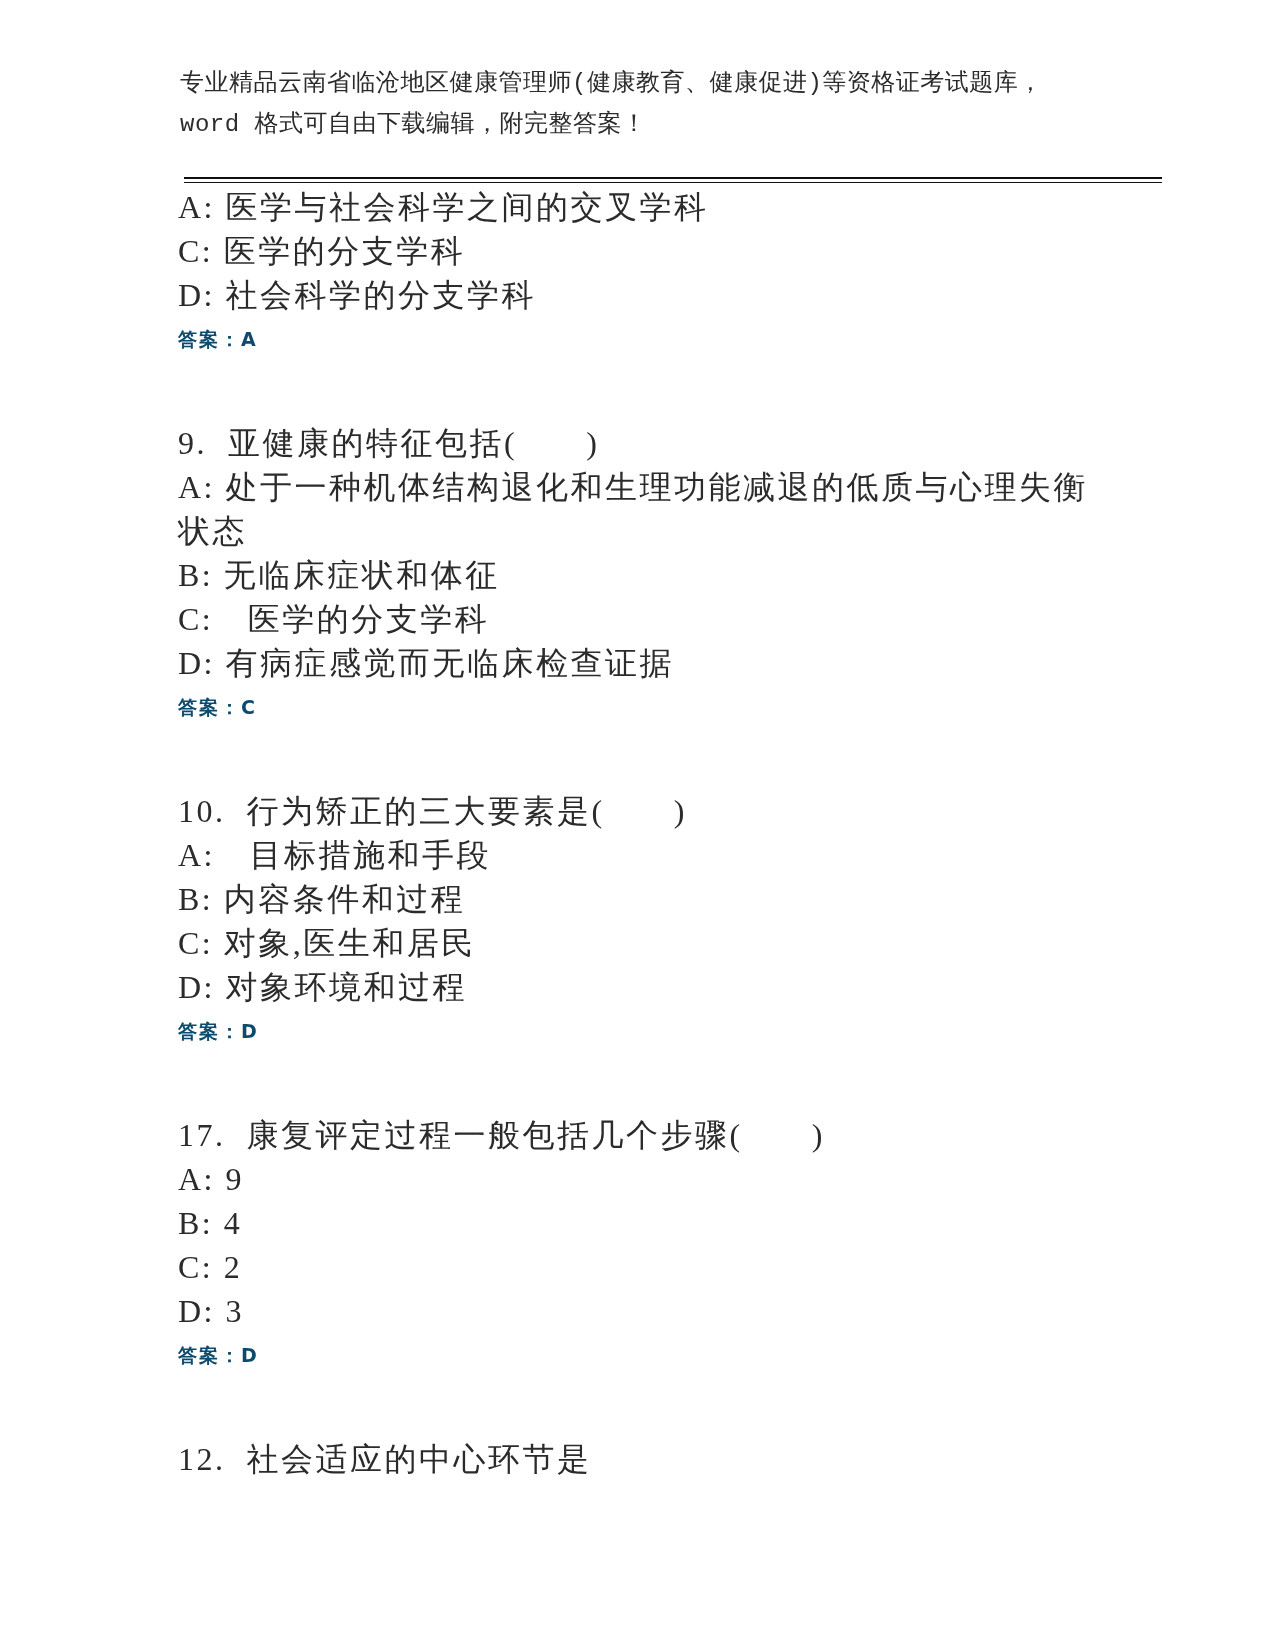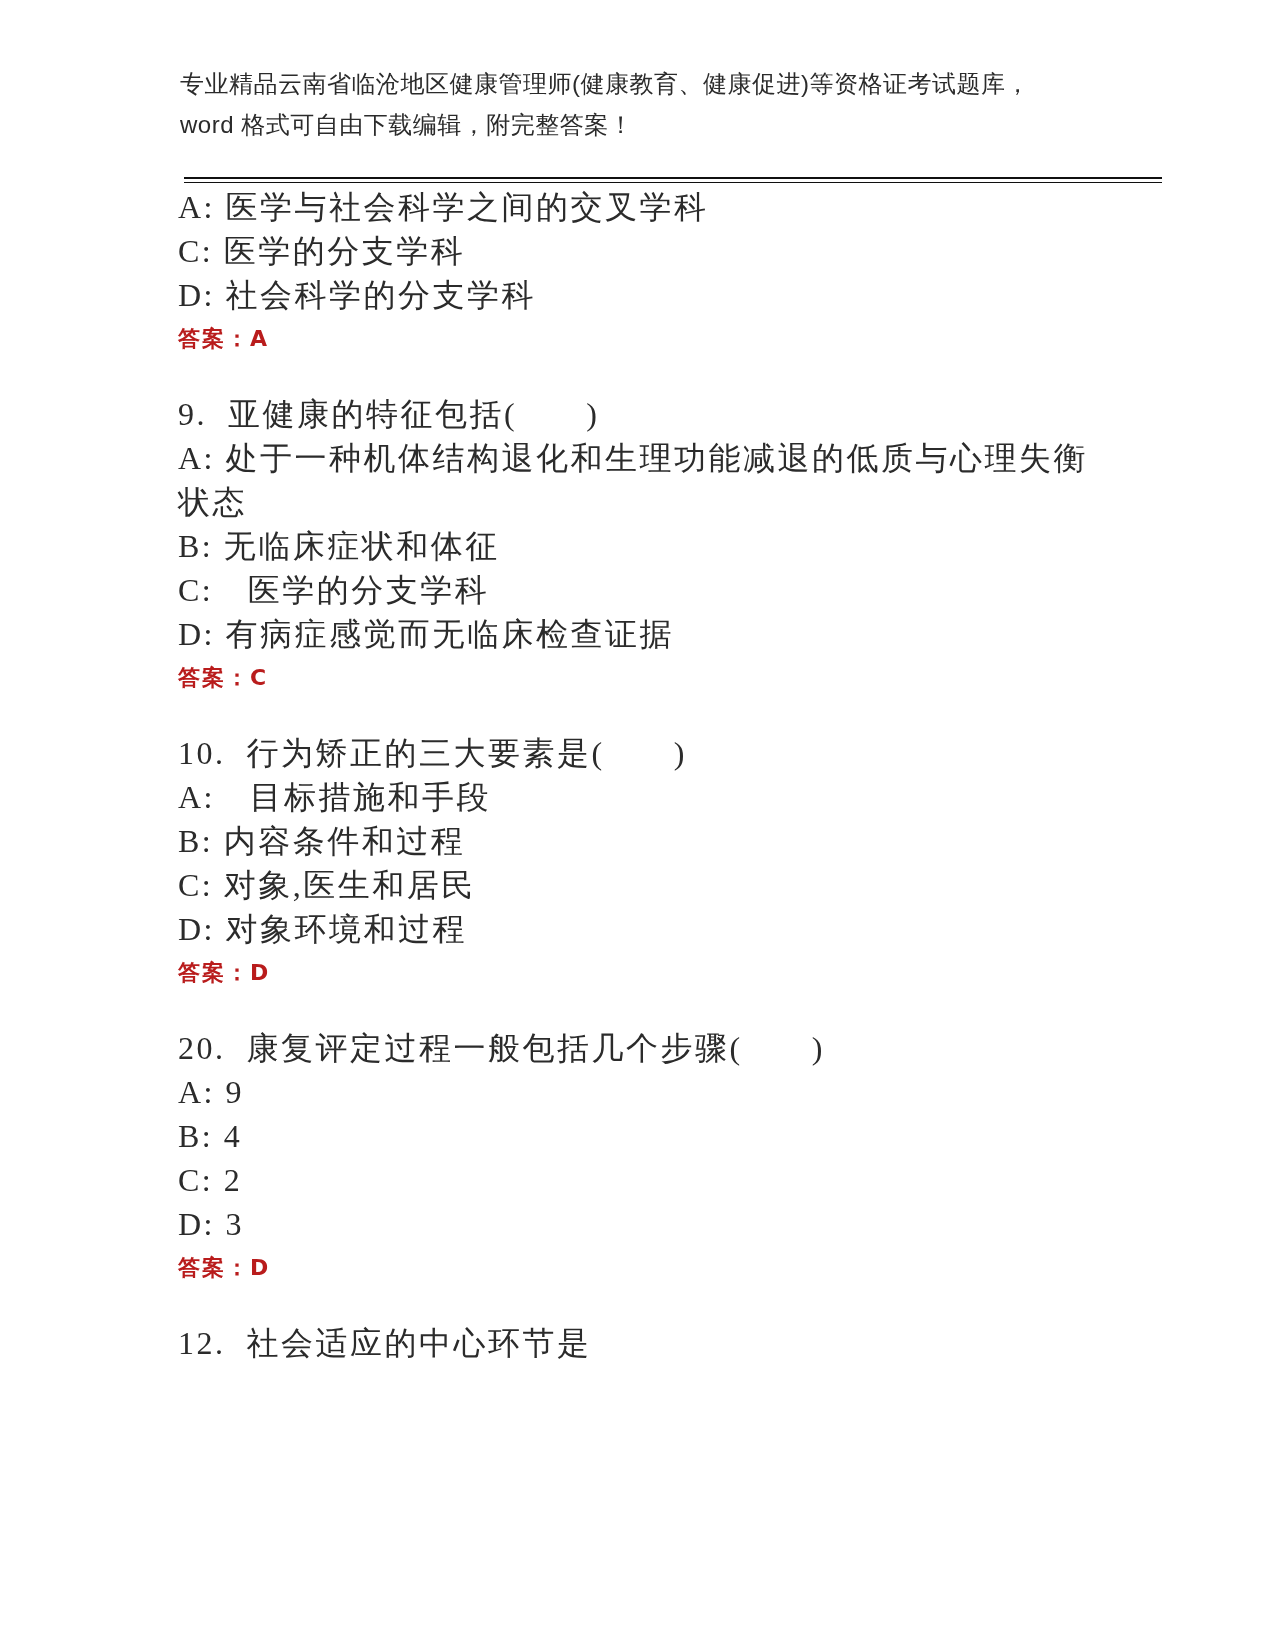--- a/index.html
+++ b/index.html
@@ -8,21 +8,21 @@
     width: 1275px;
     height: 1650px;
     background: #ffffff;
     overflow: hidden;
   }
   .doc-header {
     position: absolute;
     left: 180px;
     top: 63px;
     width: 880px;
-    font-family: Liberation Sans, sans-serif;
+    font-family: Liberation Mono, monospace;
     font-size: 24px;
     line-height: 41px;
     letter-spacing: 0.5px;
     color: #2b2b2b;
     white-space: pre-wrap;
   }
   .header-rule {
     position: absolute;
     left: 184px;
     top: 177px;
@@ -31,35 +31,35 @@
     border-top: 2.5px solid #101010;
     border-bottom: 1.5px solid #101010;
     box-sizing: content-box;
   }
   .content {
     position: absolute;
     left: 178px;
     top: 185px;
     width: 920px;
   }
-  .question-block + .question-block { margin-top: 31px; }
+  .question-block + .question-block { margin-top: 60px; }
   .line {
     font-family: "Liberation Serif", "DejaVu Serif", serif;
     font-size: 32px;
     line-height: 44px;
     letter-spacing: 2.5px;
     color: #2b2b2b;
     white-space: pre-wrap;
   }
   .line.answer {
     font-family: "DejaVu Sans", "Liberation Sans", sans-serif;
     font-weight: 700;
-    font-size: 22px;
+    font-size: 19px;
     letter-spacing: 2px;
-    color: #b91c1c;
+    color: #0c4a6e;
   }
 </style>
 </head>
 <body>
 
 <div class="page">
   <div class="doc-header">专业精品云南省临沧地区健康管理师(健康教育、健康促进)等资格证考试题库，word 格式可自由下载编辑，附完整答案！</div>
   <div class="header-rule"></div>
   <div class="content">
       <div class="question-block">
@@ -78,21 +78,21 @@
       </div>
       <div class="question-block">
         <div class="line title">10.  行为矫正的三大要素是(　　)</div>
         <div class="line option">A:　目标措施和手段</div>
         <div class="line option">B: 内容条件和过程</div>
         <div class="line option">C: 对象,医生和居民</div>
         <div class="line option">D: 对象环境和过程</div>
         <div class="line answer">答案：D</div>
       </div>
       <div class="question-block">
-        <div class="line title">20.  康复评定过程一般包括几个步骤(　　)</div>
+        <div class="line title">17.  康复评定过程一般包括几个步骤(　　)</div>
         <div class="line option">A: 9</div>
         <div class="line option">B: 4</div>
         <div class="line option">C: 2</div>
         <div class="line option">D: 3</div>
         <div class="line answer">答案：D</div>
       </div>
       <div class="question-block">
         <div class="line title">12.  社会适应的中心环节是</div>
       </div>
     </div>

